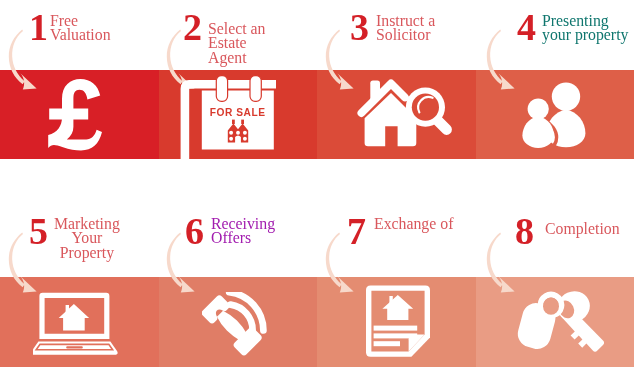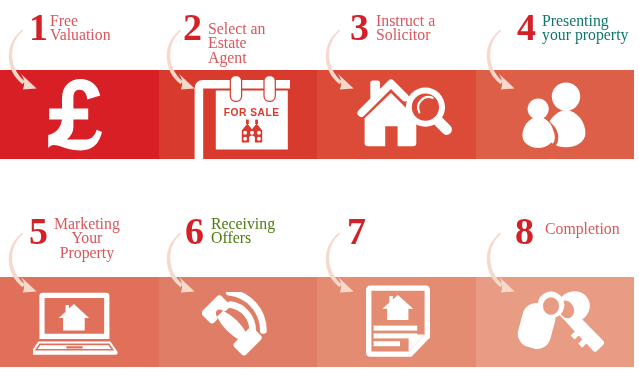--- a/index.html
+++ b/index.html
@@ -101,35 +101,36 @@
         <div>Presenting</div>
         <div>your property</div>
       </div>
       <div class="num" style="left: 29px; top: 211.5px; color: rgb(212, 32, 39);">5</div>
       <div class="label" style="left: 54px; top: 216.5px; color: rgb(217, 87, 92); text-align: center;">
         <div>Marketing</div>
         <div>Your</div>
         <div>Property</div>
       </div>
       <div class="num" style="left: 185px; top: 211.5px; color: rgb(212, 32, 39);">6</div>
-      <div class="label" style="left: 211px; top: 216.5px; color: #4d7c0f;">
+      <div class="label" style="left: 211px; top: 216.5px; color: #a21caf;">
         <div>Receiving</div>
         <div>Offers</div>
       </div>
       <div class="num" style="left: 347px; top: 211.5px; color: rgb(212, 32, 39);">7</div>
       <div class="label" style="left: 374px; top: 216.5px; color: rgb(217, 87, 92);">
+        <div>Exchange of</div>
       </div>
       <div class="num" style="left: 515px; top: 211.5px; color: rgb(212, 32, 39);">8</div>
       <div class="label" style="left: 545px; top: 222px; color: rgb(217, 87, 92);">
         <div>Completion</div>
       </div>
       <div class="iconwrap" style="left: 48px; top: 79px;"><svg width="54" height="72" viewBox="0 0 54 72">
           <path fill="#FFFFFF" d="M 32.4 0 C 42.8 0 50.0 6.2 52.2 16.6 L 39.4 20.4 C 38.4 14.0 35.8 10.8 31.4 10.8 C 27.4 10.8 25.4 13.5 25.4 19.0 L 25.4 29.6 L 40.2 29.6 L 40.2 40.6 L 25.4 40.6 L 25.4 47.8 C 25.4 53.0 23.2 57.2 18.8 60.4 L 38.2 60.4 C 43.2 60.4 46.8 57.2 48.6 50.8 L 54.0 53.0 C 51.0 65.4 44.0 71.4 33.0 71.4 C 27.4 71.4 21.4 70.4 15.0 68.2 C 10.8 66.8 7.8 66.0 6.0 66.0 C 3.8 66.0 1.8 67.0 0.2 69.0 L 0.2 56.0 C 4.8 54.9 8.2 52.8 10.6 49.6 C 12.8 46.6 14.0 42.8 14.0 38.6 L 14.0 40.6 L 1.2 40.6 L 1.2 29.6 L 14.0 29.6 L 14.0 19.8 C 14.0 13.4 15.8 8.4 19.4 5.0 C 23.0 1.7 27.4 0 32.4 0 Z"></path>
         </svg></div>
-      <div class="iconwrap" style="left: 193px; top: 70px;"><svg width="97" height="90" viewBox="0 0 97 90">
+      <div class="iconwrap" style="left: 179px; top: 70px;"><svg width="97" height="90" viewBox="0 0 97 90">
           <path fill="none" stroke="#FFFFFF" stroke-width="8.6" d="M 5.9 90 L 5.9 18.4 Q 5.9 14.3 10.0 14.3 L 97 14.3"></path>
           <rect x="22.8" y="20.5" width="72" height="59" fill="#FFFFFF"></rect>
           <rect x="37.3" y="5.7" width="11.3" height="25.6" rx="5" fill="#FFFFFF" stroke="#D83A2D" stroke-width="1.2"></rect>
           <rect x="71" y="5.7" width="11.3" height="25.6" rx="5" fill="#FFFFFF" stroke="#D83A2D" stroke-width="1.2"></rect>
           <text x="58.6" y="45.8" fill="#D83A2D" text-anchor="middle" font-size="10.2" font-family="&quot;Liberation Sans&quot;, sans-serif" font-weight="bold" letter-spacing="0.55">FOR SALE</text>
           <g fill="#D83A2D">
             <rect x="53" y="49.6" width="2.8" height="4.4"></rect>
             <rect x="62.199999999999996" y="49.6" width="2.8" height="4.4"></rect>
             <path d="M 48.8 60.4 L 54.4 53.6 L 59 59.199999999999996 L 63.599999999999994 53.6 L 69.19999999999999 60.4 L 69.19999999999999 72.6 L 61.9 72.6 L 61.9 67 Q 59 63.8 56.099999999999994 67 L 56.099999999999994 72.6 L 48.8 72.6 Z"></path>
           </g>

